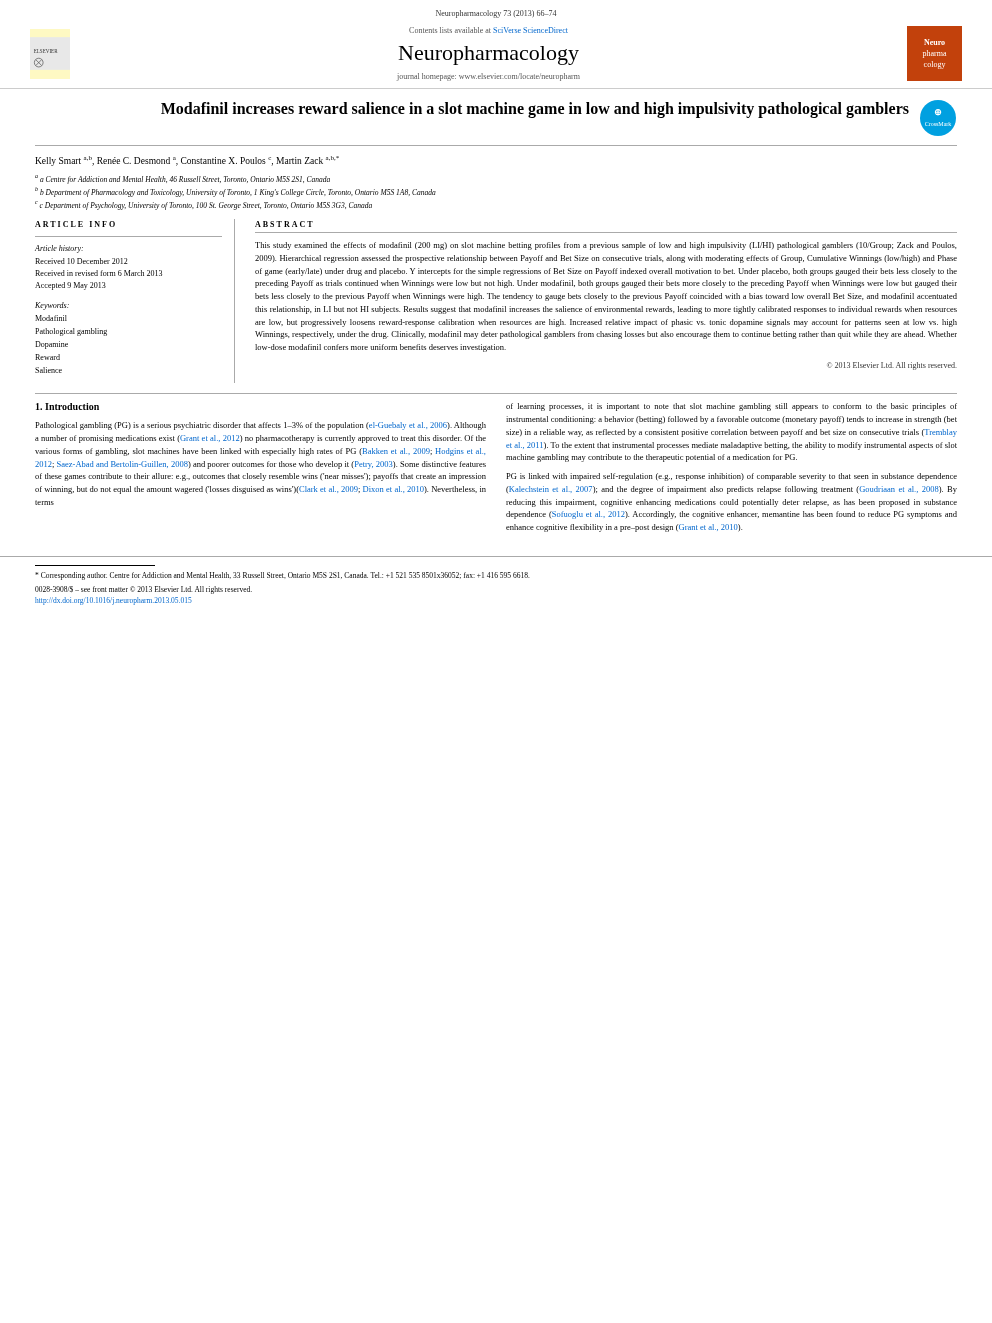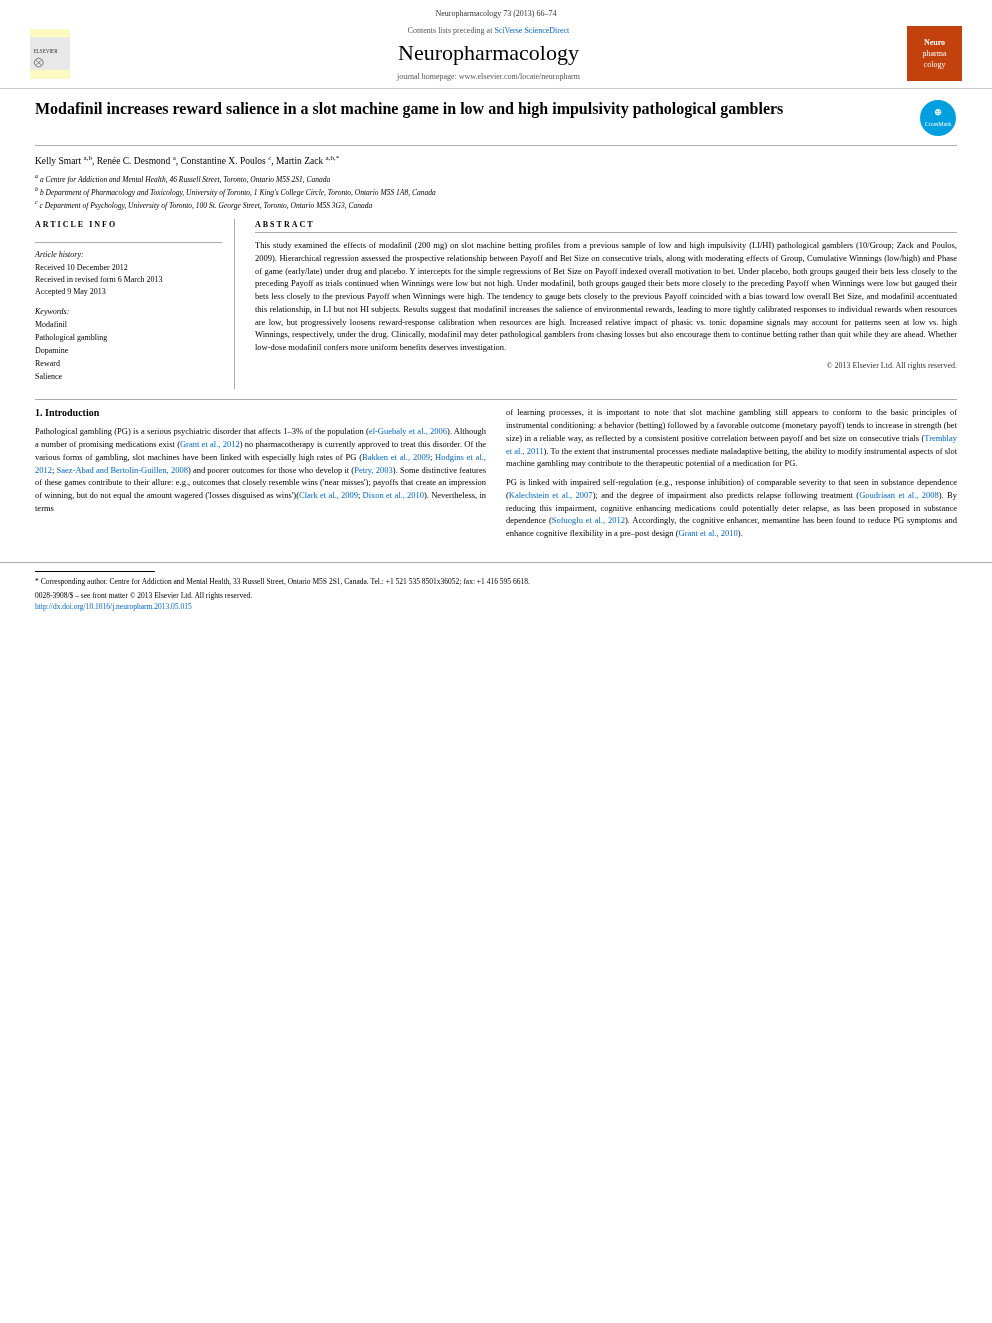--- a/index.html
+++ b/index.html
@@ -88,20 +88,21 @@
     }
 
     
     .article-title-section {
       display: flex;
       justify-content: space-between;
       align-items: flex-start;
       margin-bottom: 8px;
       border-bottom: 1px solid #aaa;
       padding-bottom: 8px;
+      text-align: right;
     }
     .article-main-title {
       font-size: 16px;
       font-weight: bold;
       line-height: 1.3;
       flex: 1;
       padding-right: 10px;
     }
     .crossmark-badge {
       width: 38px;
@@ -143,21 +144,21 @@
       flex: 1;
     }
 
     
     .article-info-heading {
       font-size: 8px;
       font-weight: bold;
       letter-spacing: 2px;
       text-transform: uppercase;
       border-bottom: 1px solid #aaa;
-      padding-bottom: 12px;
+      padding-bottom: 6px;
       margin-bottom: 6px;
     }
     .article-history {
       margin-bottom: 8px;
     }
     .art-hist-title {
       font-style: italic;
       font-size: 8px;
       margin-bottom: 2px;
       font-family: Liberation Serif, serif;
@@ -266,21 +267,21 @@
           <rect width="55" height="45" fill="#e8e8e8"></rect>
           <text x="5" y="22" font-size="7" fill="#333" font-family="serif">ELSEVIER</text>
           <circle cx="12" cy="35" r="6" fill="none" stroke="#555" stroke-width="1"></circle>
           <line x1="8" y1="31" x2="16" y2="39" stroke="#555" stroke-width="1"></line>
           <line x1="8" y1="39" x2="16" y2="31" stroke="#555" stroke-width="1"></line>
         </svg>
       </div>
 
       <div class="journal-title-block">
         <div class="sciverse-line">
-          <span>Contents lists preceding at </span><span class="sciverse-link">SciVerse ScienceDirect</span>
+          <span>Contents lists available at </span><span class="sciverse-link">SciVerse ScienceDirect</span>
         </div>
         <div class="journal-name">Neuropharmacology</div>
         <div class="journal-homepage">journal homepage: www.elsevier.com/locate/neuropharm</div>
       </div>
 
       <div class="journal-thumb">
         <div style="font-size:8px;color:#fff;text-align:center;padding:4px;">
           <div style="font-weight:bold;">Neuro</div>
           <div>pharma</div>
           <div>cology</div>

